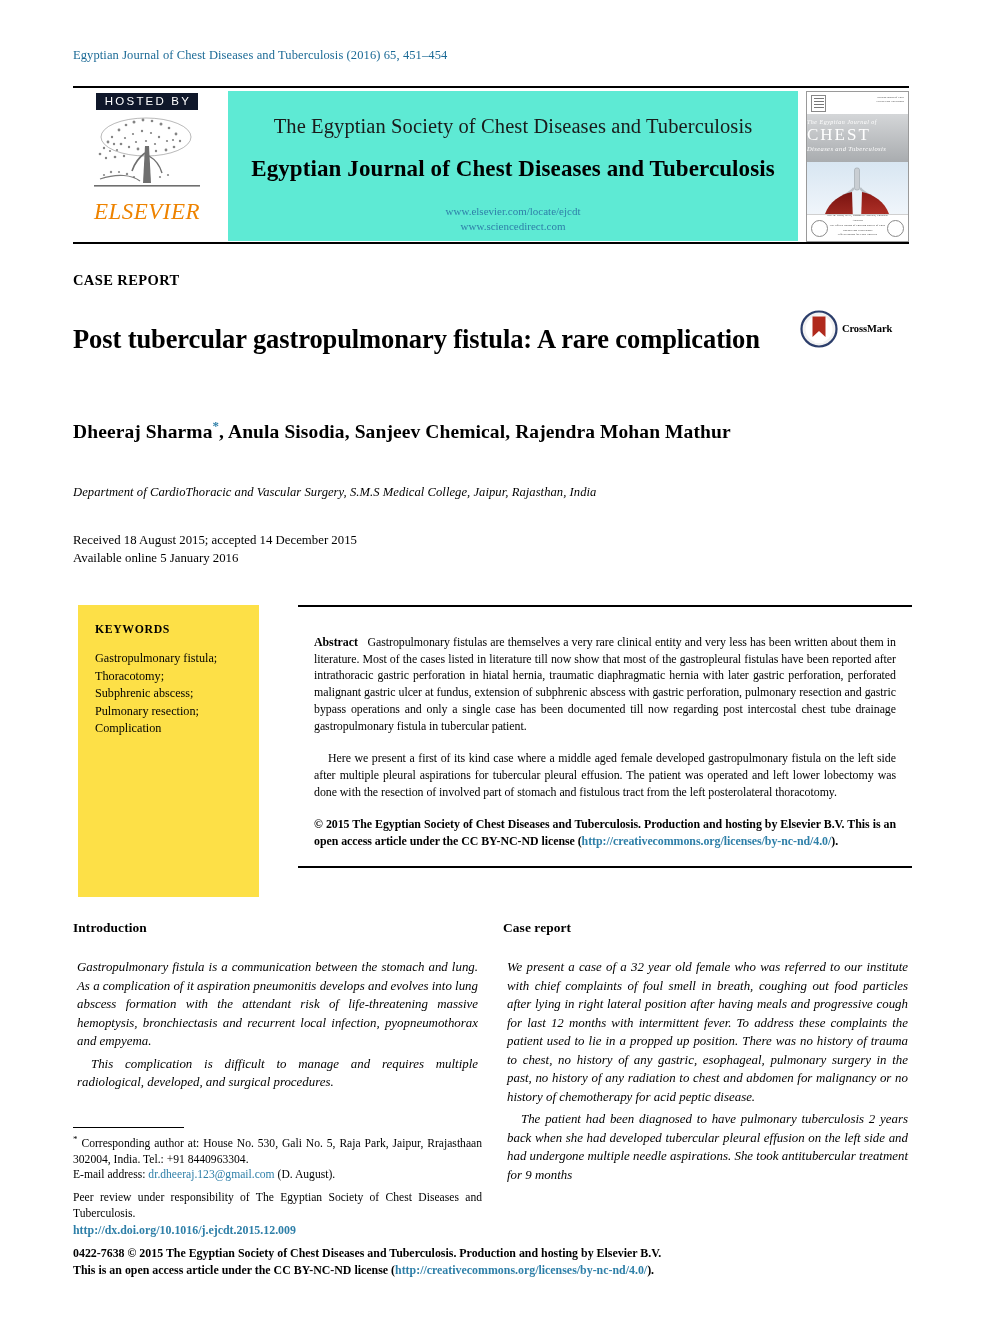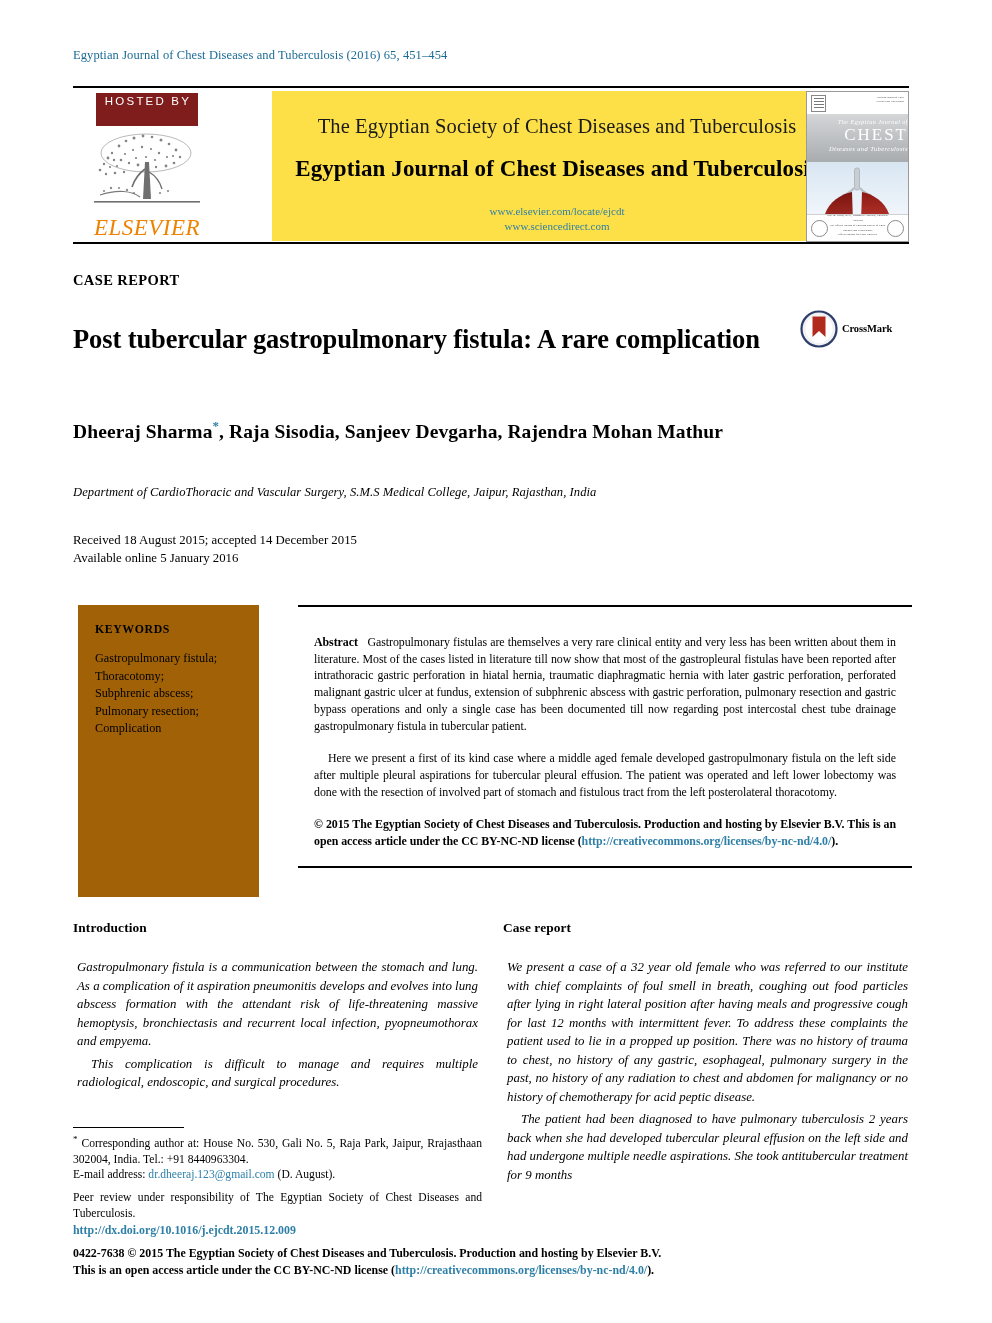--- a/index.html
+++ b/index.html
@@ -48,26 +48,26 @@
   .mast-left {
     position: absolute;
     left: 0px;
     top: 3px;
     width: 148px;
     height: 152px;
     text-align: center;
   }
   .hosted-by {
     display: inline-block;
-    background: #7f1d1d;
+    background: #0f172a;
     color: #ffffff;
     font-family: "Liberation Sans", sans-serif;
     font-size: 11.5px;
     letter-spacing: 2.2px;
-    padding: 2px 7px 19px 9px;
+    padding: 2px 7px 3px 9px;
     margin-top: 2px;
   }
   .tree-wrap {
     margin-top: 3px;
     height: 86px;
   }
   .elsevier-word {
     font-family: "Liberation Serif", serif;
     font-size: 23px;
     color: #ee8300;
@@ -75,23 +75,22 @@
     line-height: 1;
     margin-top: 1px;
     font-style: italic;
   }
   .mast-center {
     position: absolute;
     left: 155px;
     top: 3px;
     width: 570px;
     height: 150px;
-    background: #fde047;
+    background: #5eead4;
     text-align: center;
-    margin-left: 44px;
   }
   .soc-line {
     font-size: 20.5px;
     color: #1a1a1a;
     padding-top: 24px;
     letter-spacing: 0.1px;
   }
   .jrnl-line {
     font-size: 23px;
     font-weight: bold;
@@ -130,21 +129,21 @@
   .cov-elsbox i {
     display:block; height:1.4px; background:#777; margin:1.6px 1.5px 0 1.5px;
   }
   .cov-topright {
     position:absolute; right:4px; top:4px; text-align:right;
     font-size:2.6px; color:#444; line-height:1.5;
   }
   .cov-titleband {
     position:absolute; left:0; top:22px; width:100%; height:48px;
     background: linear-gradient(#d4d6d8, #a9acaf);
-    color:#ffffff; text-align:right;
+    color:#ffffff; text-align:left;
   }
   .cov-t1 { font-size:6px; font-style:italic; padding-top:5px; letter-spacing:0.5px;}
   .cov-t2 { font-size:17px; letter-spacing:2px; line-height:1; padding-top:1px;}
   .cov-t3 { font-size:6.5px; font-style:italic; letter-spacing:0.4px; padding-top:2px;}
   .cov-body {
     position:absolute; left:0; top:70px; width:100%; bottom:0;
     background: linear-gradient(#d8e6f2, #eef4fa 60%, #ffffff);
   }
   .cov-bottomband {
     position:absolute; left:0; bottom:0; width:100%; height:26px;
@@ -222,21 +221,21 @@
     line-height: 1.42;
   }
 
   
   .kw-box {
     position: absolute;
     left: 78px;
     top: 605px;
     width: 181px;
     height: 292px;
-    background: #a16207;
+    background: #fde047;
   }
   .kw-title {
     position: absolute;
     left: 17px;
     top: 17px;
     font-size: 11.8px;
     font-weight: bold;
     letter-spacing: 0.6px;
   }
   .kw-list {
@@ -477,21 +476,21 @@
     <svg width="38" height="38" viewBox="0 0 38 38" aria-hidden="true">
       <circle cx="19" cy="19" r="17.5" fill="#f2f2f2" stroke="#2c3e6b" stroke-width="2.2"></circle>
       <circle cx="19" cy="19" r="13.5" fill="#ffffff"></circle>
       <path d="M12.5 6.5 L25.5 6.5 L25.5 27 L19 21 L12.5 27 Z" fill="#b02a1d"></path>
       <path d="M19 27.5 L24 33 L14 33 Z" fill="#ffffff"></path>
     </svg>
     <div class="cm-label">CrossMark</div>
   </div>
 
   <div class="authors">
-    <span>Dheeraj Sharma</span><span class="star">*</span><span>, Raja Sisodia, Sanjeev Devgarha, Rajendra Mohan Mathur</span>
+    <span>Dheeraj Sharma</span><span class="star">*</span><span>, Anula Sisodia, Sanjeev Chemical, Rajendra Mohan Mathur</span>
   </div>
 
   <div class="affil">Department of CardioThoracic and Vascular Surgery, S.M.S Medical College, Jaipur, Rajasthan, India</div>
 
   <div class="dates">
     <div>Received 18 August 2015; accepted 14 December 2015</div>
     <div>Available online 5 January 2016</div>
   </div>
 
   <div class="kw-box">
@@ -511,21 +510,21 @@
       <p><span class="abs-label">Abstract</span>&nbsp;&nbsp;&nbsp;<span>Gastropulmonary fistulas are themselves a very rare clinical entity and very less has been written about them in literature. Most of the cases listed in literature till now show that most of the gastropleural fistulas have been reported after intrathoracic gastric perforation in hiatal hernia, traumatic diaphragmatic hernia with later gastric perforation, perforated malignant gastric ulcer at fundus, extension of subphrenic abscess with gastric perforation, pulmonary resection and gastric bypass operations and only a single case has been documented till now regarding post intercostal chest tube drainage gastropulmonary fistula in tubercular patient.</span></p>
       <p class="ind">Here we present a first of its kind case where a middle aged female developed gastropulmonary fistula on the left side after multiple pleural aspirations for tubercular pleural effusion. The patient was operated and left lower lobectomy was done with the resection of involved part of stomach and fistulous tract from the left posterolateral thoracotomy.</p>
       <p class="abs-copy"><span>© 2015 The Egyptian Society of Chest Diseases and Tuberculosis. Production and hosting by Elsevier B.V. This is an open access article under the CC BY-NC-ND license (</span><a class="lnk" href="#">http://creativecommons.org/licenses/by-nc-nd/4.0/</a><span>).</span></p>
     </div>
     <div class="abs-rule-bottom"></div>
   </div>
 
   <div class="col col-left">
     <h2 class="sec-head">Introduction</h2>
     <p>Gastropulmonary fistula is a communication between the stomach and lung. As a complication of it aspiration pneumonitis develops and evolves into lung abscess formation with the attendant risk of life-threatening massive hemoptysis, bronchiectasis and recurrent local infection, pyopneumothorax and empyema.</p>
-    <p class="ind">This complication is difficult to manage and requires multiple radiological, endoscopic, and surgical procedures.</p>
+    <p class="ind">This complication is difficult to manage and requires multiple radiological, developed, and surgical procedures.</p>
   </div>
 
   <div class="col col-right">
     <h2 class="sec-head">Case report</h2>
     <p>We present a case of a 32 year old female who was referred to our institute with chief complaints of foul smell in breath, coughing out food particles after lying in right lateral position after having meals and progressive cough for last 12 months with intermittent fever. To address these complaints the patient used to lie in a propped up position. There was no history of trauma to chest, no history of any gastric, esophageal, pulmonary surgery in the past, no history of any radiation to chest and abdomen for malignancy or no history of chemotherapy for acid peptic disease.</p>
     <p class="ind">The patient had been diagnosed to have pulmonary tuberculosis 2 years back when she had developed tubercular pleural effusion on the left side and had undergone multiple needle aspirations. She took antitubercular treatment for 9 months</p>
   </div>
 
   <div class="footnotes">
     <div class="fn-rule"></div>

